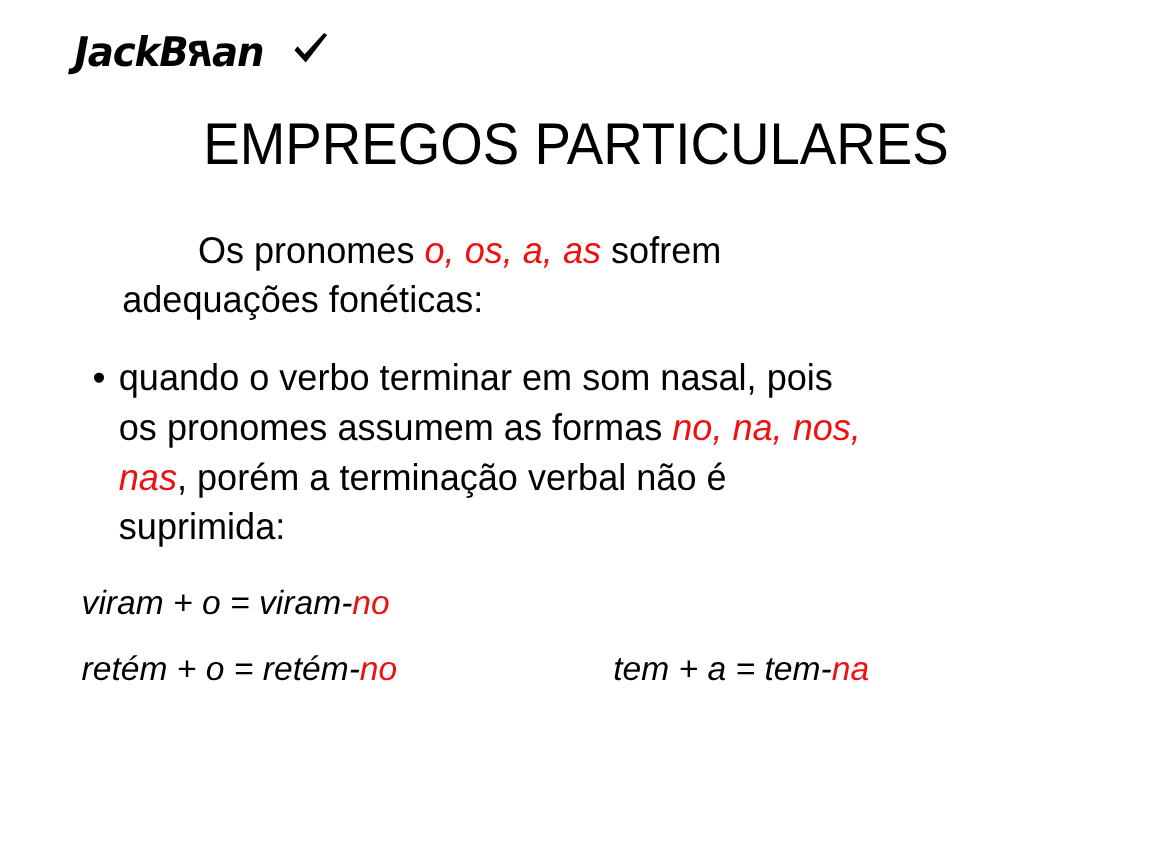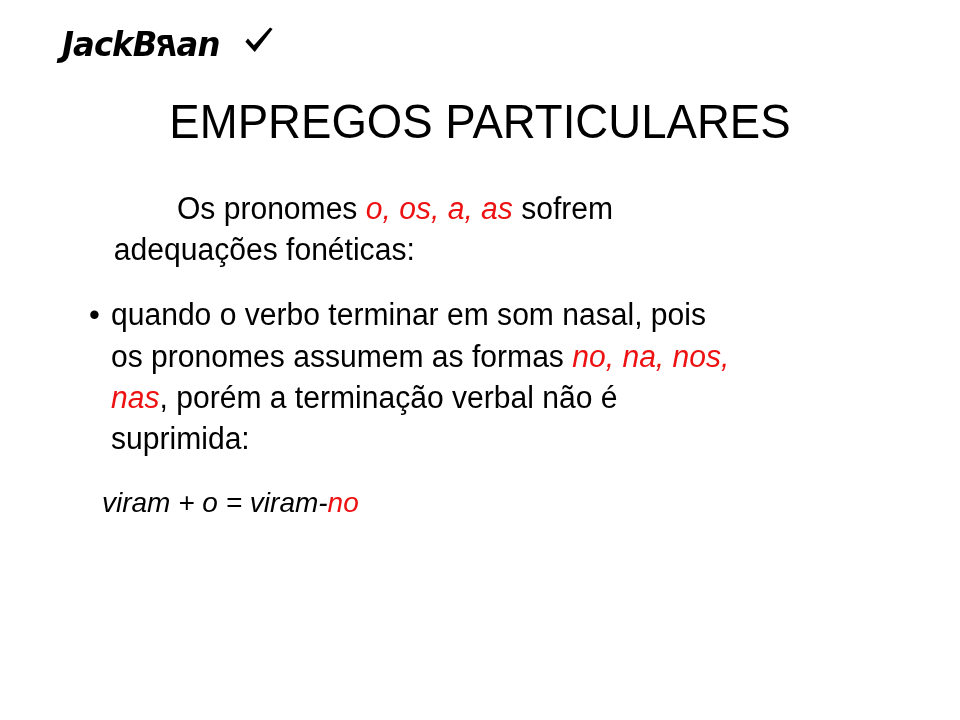--- a/index.html
+++ b/index.html
@@ -63,21 +63,20 @@
     letter-spacing: 0px;
     transform: scaleX(0.93);
   }
 
   
   #content {
     position: absolute;
     left: 0;
     top: 188px;
     width: 812px;
-    margin-left: 12px;
   }
 
   .para {
     font-size: 31px;
     line-height: 1.33;
     margin: 0;
     padding: 0 70px 0 105px;
     transform: scaleX(0.97);
     transform-origin: left top;
   }
@@ -104,21 +103,21 @@
     flex: 1 1 auto;
     padding: 0 60px 0 0;
     font-size: 31px;
     line-height: 1.33;
     transform: scaleX(0.97);
     transform-origin: left top;
   }
 
   .example-row {
     display: flex;
-    padding-left: 90px;
+    padding-left: 68px;
     font-size: 28px;
     line-height: 1.25;
     font-style: italic;
     white-space: pre;
   }
   #example-row-1 { margin-top: 26px; }
   #example-row-2 { margin-top: 20px; }
 
   .example-left {
     width: 443px;
@@ -149,14 +148,18 @@
 
   <div id="bullet-para-row">
     <div id="bullet-dot">•</div>
     <div id="bullet-para"><span>quando o verbo terminar em  som nasal, pois os pronomes assumem as formas </span><span class="red it">no, na, nos, nas</span><span>, porém a terminação verbal não é suprimida:</span></div>
   </div>
 
   <div class="example-row" id="example-row-1">
     <div class="example-left"><span>viram + o = viram-</span><span class="red">no</span></div>
   </div>
 
+  <div class="example-row" id="example-row-2">
+    <div class="example-left"><span>retém + o = retém-</span><span class="red">no</span></div>
+    <div class="example-right"><span>tem + a = tem-</span><span class="red">na</span></div>
+  </div>
 
 </div>
 
 </body></html>

